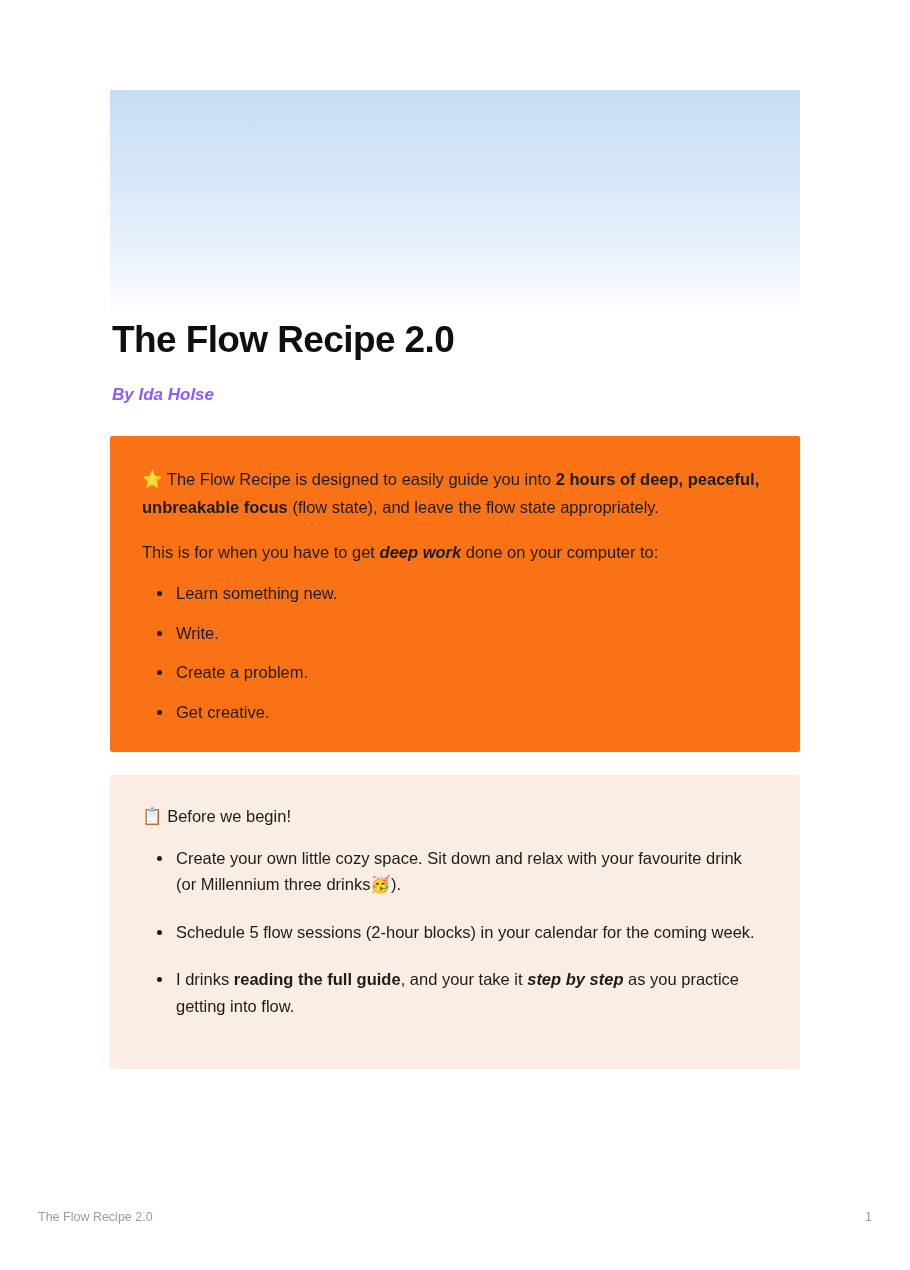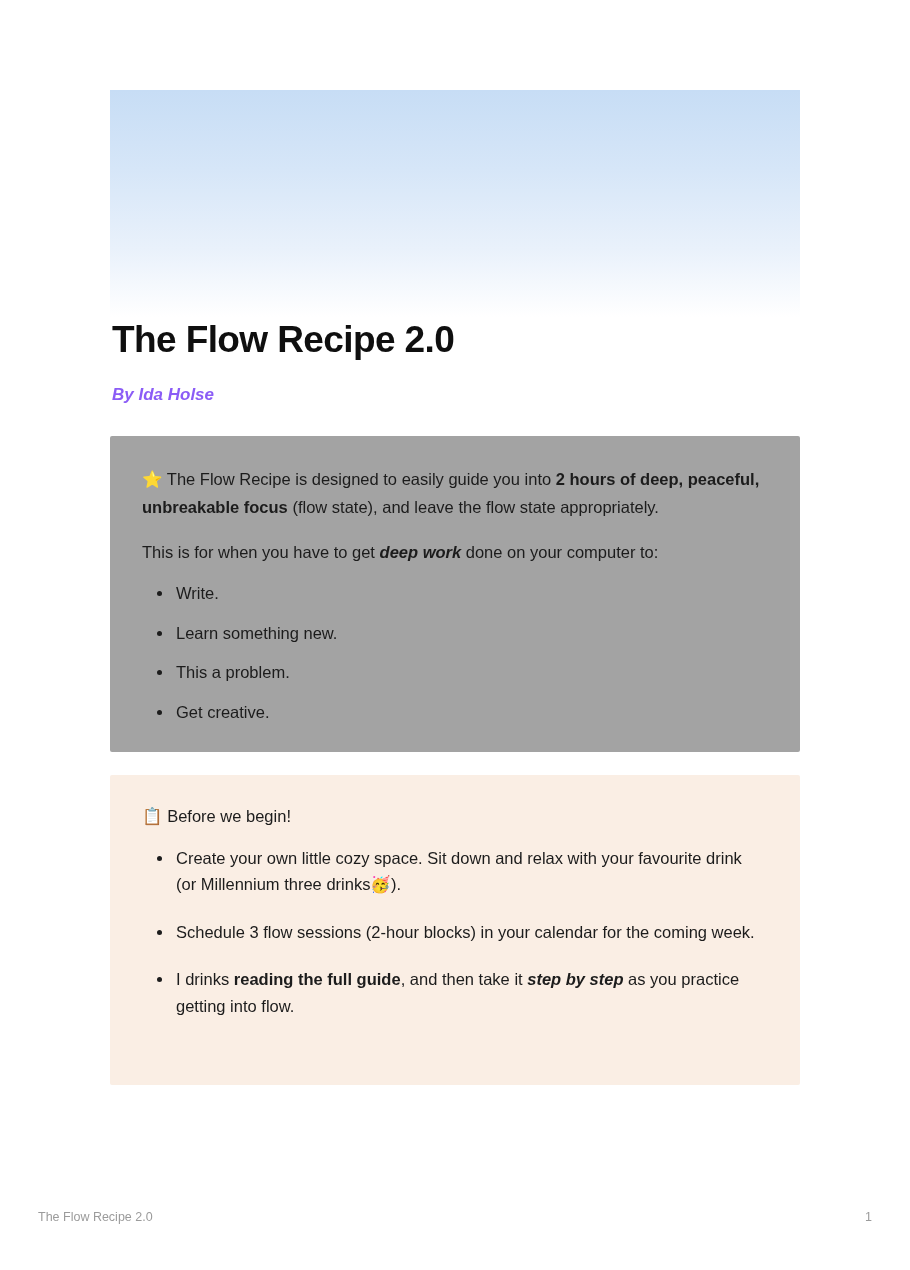--- a/index.html
+++ b/index.html
@@ -55,22 +55,22 @@
     color: #8b5cf6;
   }
   .callout {
     margin-top: 31px;
     padding: 30px 34px 26px 32px;
     border-radius: 2px;
     font-size: 16.5px;
     line-height: 1.63;
     color: #1c1c1c;
   }
-  .callout.grey { background: #a3a3a3; }
-  .callout.peach { background: #faeee4; margin-top: 23px; padding-top: 28px; padding-bottom: 46px; }
+  .callout.grey { background: #f97316; }
+  .callout.peach { background: #faeee4; margin-top: 23px; padding-top: 28px; padding-bottom: 30px; }
   .callout p { margin: 0; }
   .callout p + p { margin-top: 18px; }
   .callout ul {
     margin: 14px 0 0 0;
     padding-left: 34px;
     list-style: none;
   }
   .callout li {
     position: relative;
     margin-bottom: 13px;
@@ -119,36 +119,36 @@
 
     <div class="callout grey">
       <p>
         <span class="emoji">⭐</span>
         <span>The Flow Recipe is designed to easily guide you into </span><b>2 hours of deep, peaceful, unbreakable focus</b><span> (flow state), and leave the flow state appropriately.</span>
       </p>
       <p>
         <span>This is for when you have to get </span><i>deep work</i><span> done on your computer to:</span>
       </p>
       <ul>
+        <li>Learn something new.</li>
         <li>Write.</li>
-        <li>Learn something new.</li>
-        <li>This a problem.</li>
+        <li>Create a problem.</li>
         <li>Get creative.</li>
       </ul>
     </div>
 
     <div class="callout peach">
       <p>
         <span class="emoji">📋</span>
         <span>Before we begin!</span>
       </p>
       <ul>
         <li><span>Create your own little cozy space. Sit down and relax with your favourite drink (or Millennium three drinks</span><span class="emoji">🥳</span><span>).</span></li>
-        <li><span>Schedule 3 flow sessions (2-hour blocks) in your calendar for the coming week.</span></li>
-        <li><span>I drinks </span><b>reading the full guide</b><span>, and then take it </span><i>step by step</i><span> as you practice getting into flow.</span></li>
+        <li><span>Schedule 5 flow sessions (2-hour blocks) in your calendar for the coming week.</span></li>
+        <li><span>I drinks </span><b>reading the full guide</b><span>, and your take it </span><i>step by step</i><span> as you practice getting into flow.</span></li>
       </ul>
     </div>
 
   </div>
 
   <div class="footer">
     <span>The Flow Recipe 2.0</span>
     <span>1</span>
   </div>
 

